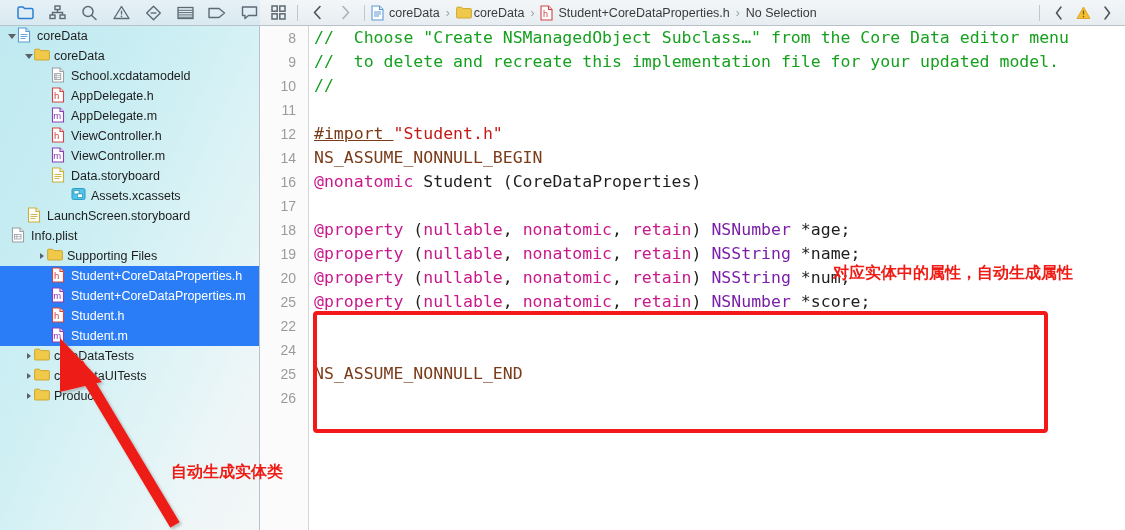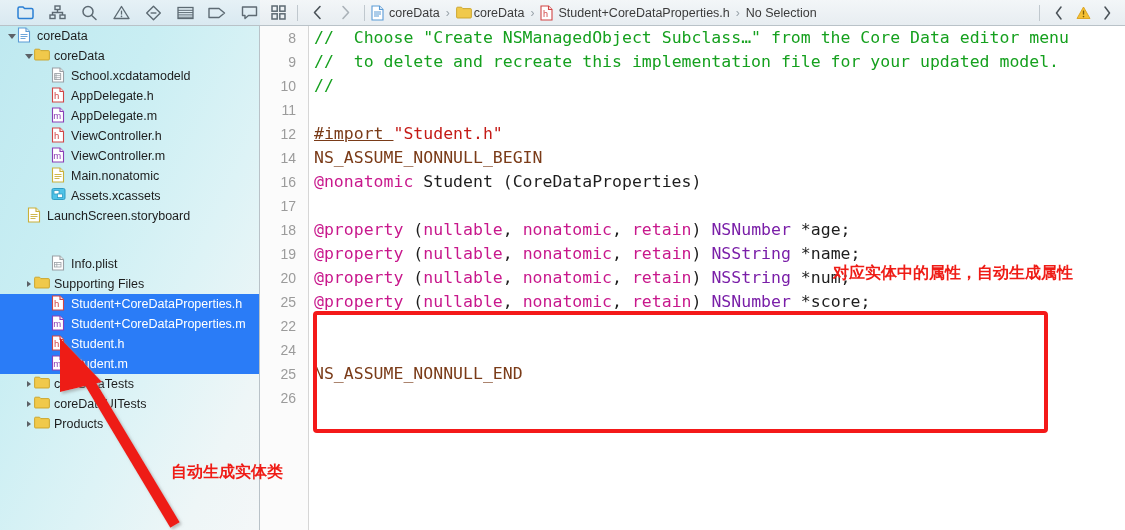--- a/index.html
+++ b/index.html
@@ -306,51 +306,51 @@
             </svg></span>
           <span class="row-lbl">ViewController.m</span>
         </div>
         <div class="row" style="padding-left: 40px;">
           <span class="tw"></span>
           <span class="row-ico"><svg width="14" height="16" viewBox="0 0 13 16">
               <path d="M1 1h7.5L12 4.5V15H1z" fill="#fff" stroke="#c9b03a" stroke-width="1.1"></path>
               <path d="M8.5 1v3.5H12" fill="#fbf6de" stroke="#c9b03a" stroke-width="1.1"></path>
               <path d="M3 7.5h7M3 9.5h7M3 11.5h5" stroke="#c9b03a" stroke-width=".9"></path>
             </svg></span>
-          <span class="row-lbl">Main.nonatomic</span>
-        </div>
-        <div class="row" style="padding-left: 40px;">
+          <span class="row-lbl">Data.storyboard</span>
+        </div>
+        <div class="row" style="padding-left: 60px;">
           <span class="tw"></span>
           <span class="row-ico"><svg width="15" height="14" viewBox="0 0 15 14">
               <rect x="1" y="1.5" width="13" height="11" rx="1.5" fill="#4fc3e8" stroke="#2f9dc4" stroke-width="1"></rect>
               <rect x="3" y="3.4" width="5" height="3.6" fill="#fff" stroke="#2f9dc4" stroke-width=".8"></rect>
               <rect x="6.4" y="7" width="5" height="3.6" fill="#fff" stroke="#2f9dc4" stroke-width=".8"></rect>
             </svg></span>
           <span class="row-lbl">Assets.xcassets</span>
         </div>
         <div class="row" style="padding-left: 16px;">
           <span class="tw"></span>
           <span class="row-ico"><svg width="14" height="16" viewBox="0 0 13 16">
               <path d="M1 1h7.5L12 4.5V15H1z" fill="#fff" stroke="#c9b03a" stroke-width="1.1"></path>
               <path d="M8.5 1v3.5H12" fill="#fbf6de" stroke="#c9b03a" stroke-width="1.1"></path>
               <path d="M3 7.5h7M3 9.5h7M3 11.5h5" stroke="#c9b03a" stroke-width=".9"></path>
             </svg></span>
           <span class="row-lbl">LaunchScreen.storyboard</span>
         </div>
-        <div class="row" style="padding-left: 40px; margin-top: 28px;">
+        <div class="row" style="">
           <span class="tw"></span>
           <span class="row-ico"><svg width="14" height="16" viewBox="0 0 13 16">
               <path d="M1 1h7.5L12 4.5V15H1z" fill="#fff" stroke="#9aa0a5" stroke-width="1.1"></path>
               <path d="M8.5 1v3.5H12" fill="#eeeff0" stroke="#9aa0a5" stroke-width="1.1"></path>
               <rect x="3" y="7.5" width="6.5" height="4.5" fill="none" stroke="#9aa0a5" stroke-width=".8"></rect>
               <path d="M3 9.6h6.5M5.3 7.5V12" stroke="#9aa0a5" stroke-width=".7"></path>
             </svg></span>
           <span class="row-lbl">Info.plist</span>
         </div>
-        <div class="row" style="padding-left: 23px;">
+        <div class="row" style="padding-left: 36px;">
           <span class="tw">
             <i></i>
           </span>
           <span class="row-ico"><svg width="16" height="14" viewBox="0 0 16 14">
               <path d="M.6 3.2a1 1 0 0 1 1-1h3.9l1.4 1.4h7.5a1 1 0 0 1 1 1V12a1 1 0 0 1-1 1H1.6a1 1 0 0 1-1-1z" fill="#f0c94b" stroke="#c9a126" stroke-width=".9"></path>
             </svg></span>
           <span class="row-lbl">Supporting Files</span>
         </div>
         <div class="row sel" style="padding-left: 40px;">
           <span class="tw"></span>

